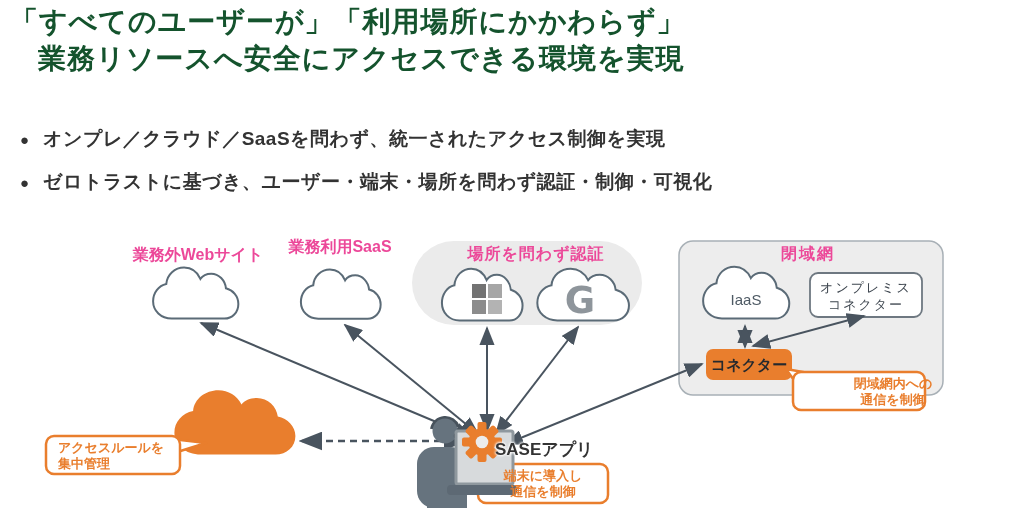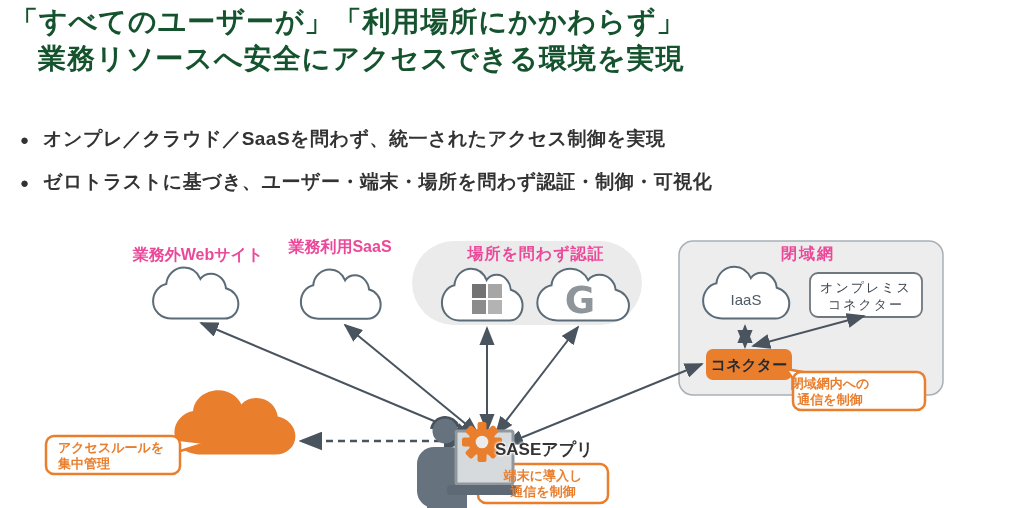--- a/index.html
+++ b/index.html
@@ -135,21 +135,21 @@
 
   <div class="abs connector-label" style="left:706px;top:356px;width:86px;text-align:center;">コネクター</div>
 
 
   <div class="abs sase-label" style="left:495px;top:438px;">SASEアプリ</div>
 
   <div class="abs callout-text" style="left:58px;top:440px;">
     <div>アクセスルールを</div>
     <div>集中管理</div>
   </div>
-  <div class="abs callout-text" style="left:764px;top:376px;width:132px;text-align:center;">
+  <div class="abs callout-text" style="left:827px;top:376px;width:132px;text-align:center;">
     <div>閉域網内への</div>
     <div>通信を制御</div>
   </div>
   <div class="abs callout-text" style="left:478px;top:468px;width:130px;text-align:center;">
     <div>端末に導入し</div>
     <div>通信を制御</div>
   </div>
 
 </div>
 

